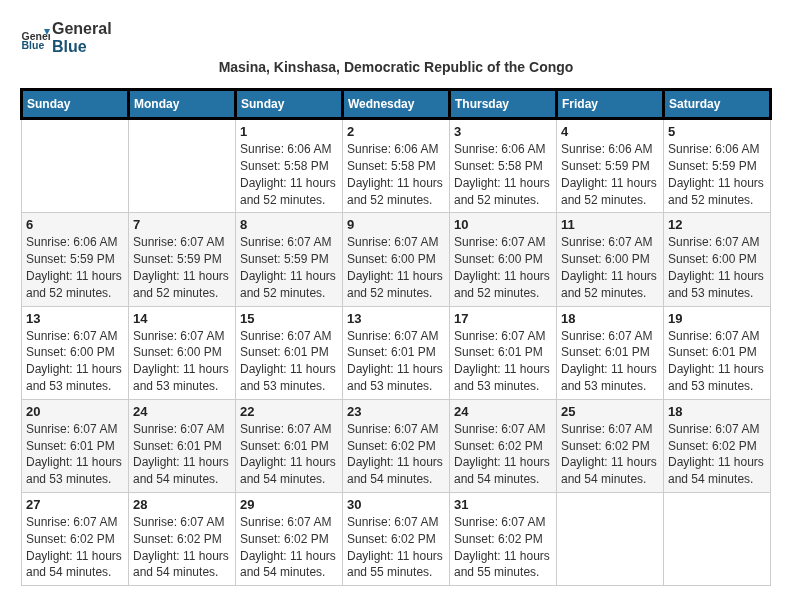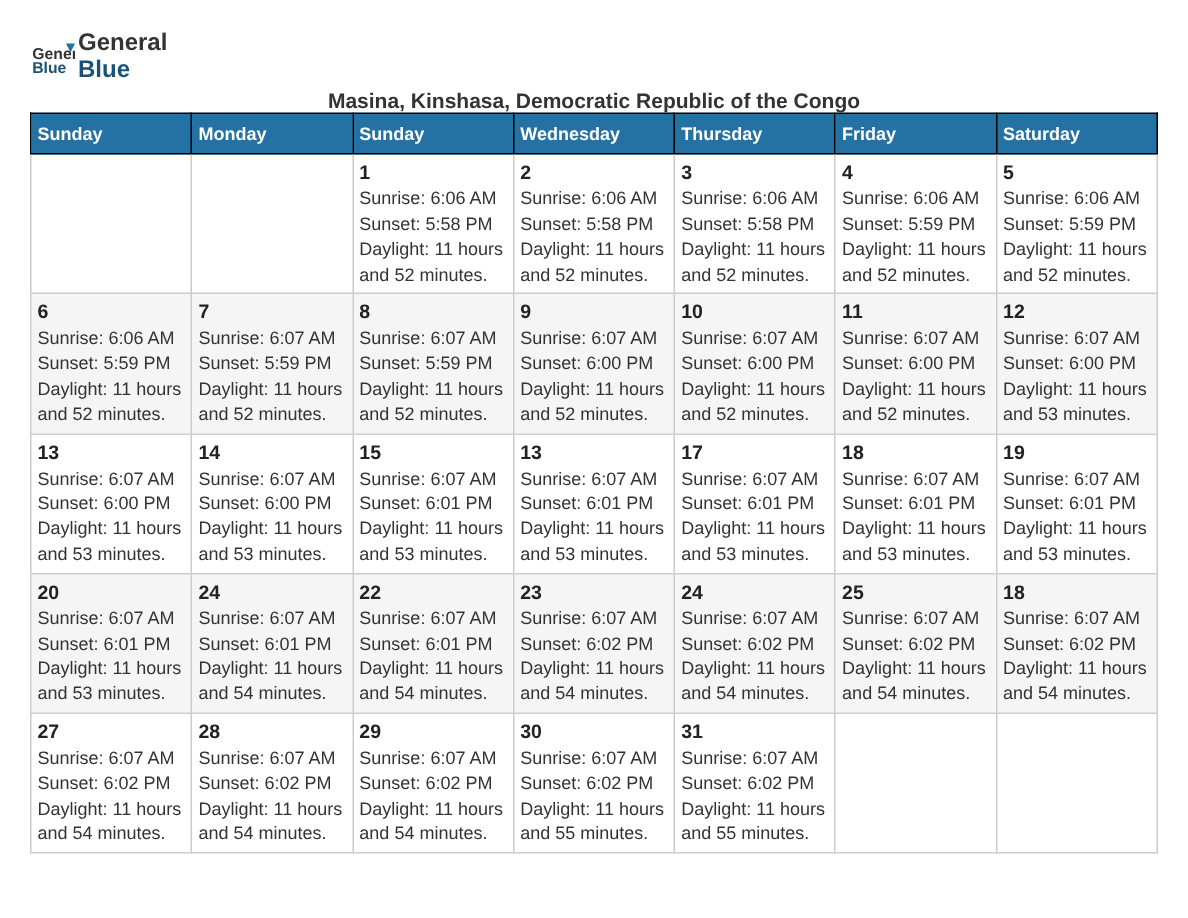--- a/index.html
+++ b/index.html
@@ -28,36 +28,36 @@
     .month-title {
       font-size: 42px;
       font-weight: bold;
       color: #1a5276;
       text-align: right;
     }
     .subtitle {
       text-align: center;
       font-size: 14px;
       color: #333;
-      margin-bottom: 0;
+      margin-bottom: 13px;
       font-weight: bold;
     }
     .calendar {
       width: 100%;
       border-collapse: collapse;
       font-size: 10.5px;
     }
     .calendar thead th {
       background-color: #2471a3;
       color: white;
       padding: 6px 4px;
       text-align: left;
       font-size: 12px;
       font-weight: bold;
-      border: 1px solid #000000;
+      border: 3px solid #000000;
     }
     .calendar tbody td {
       border: 1px solid #ccc;
       vertical-align: top;
       padding: 4px;
       width: calc(100% / 7);
       min-height: 80px;
       height: 80px;
       background: #fff;
     }

